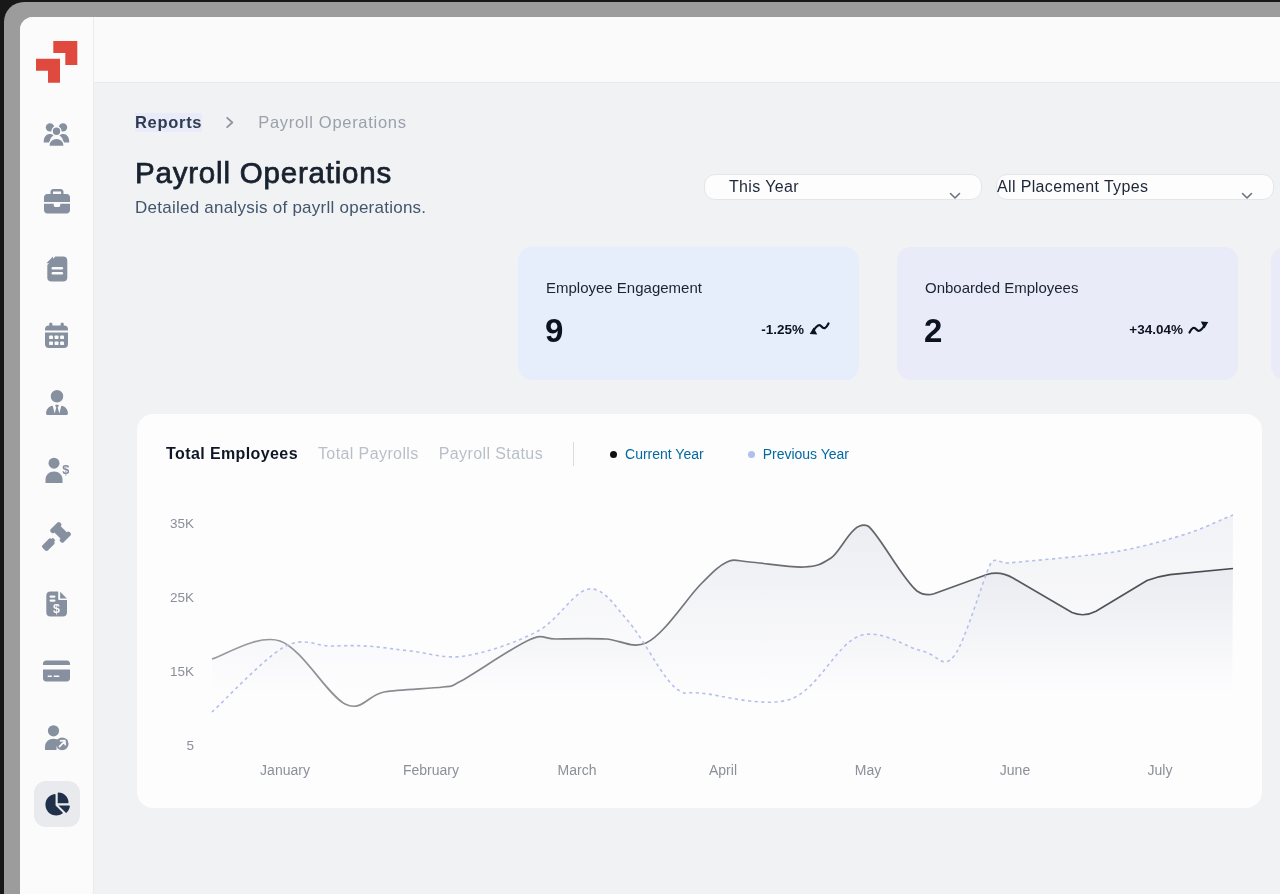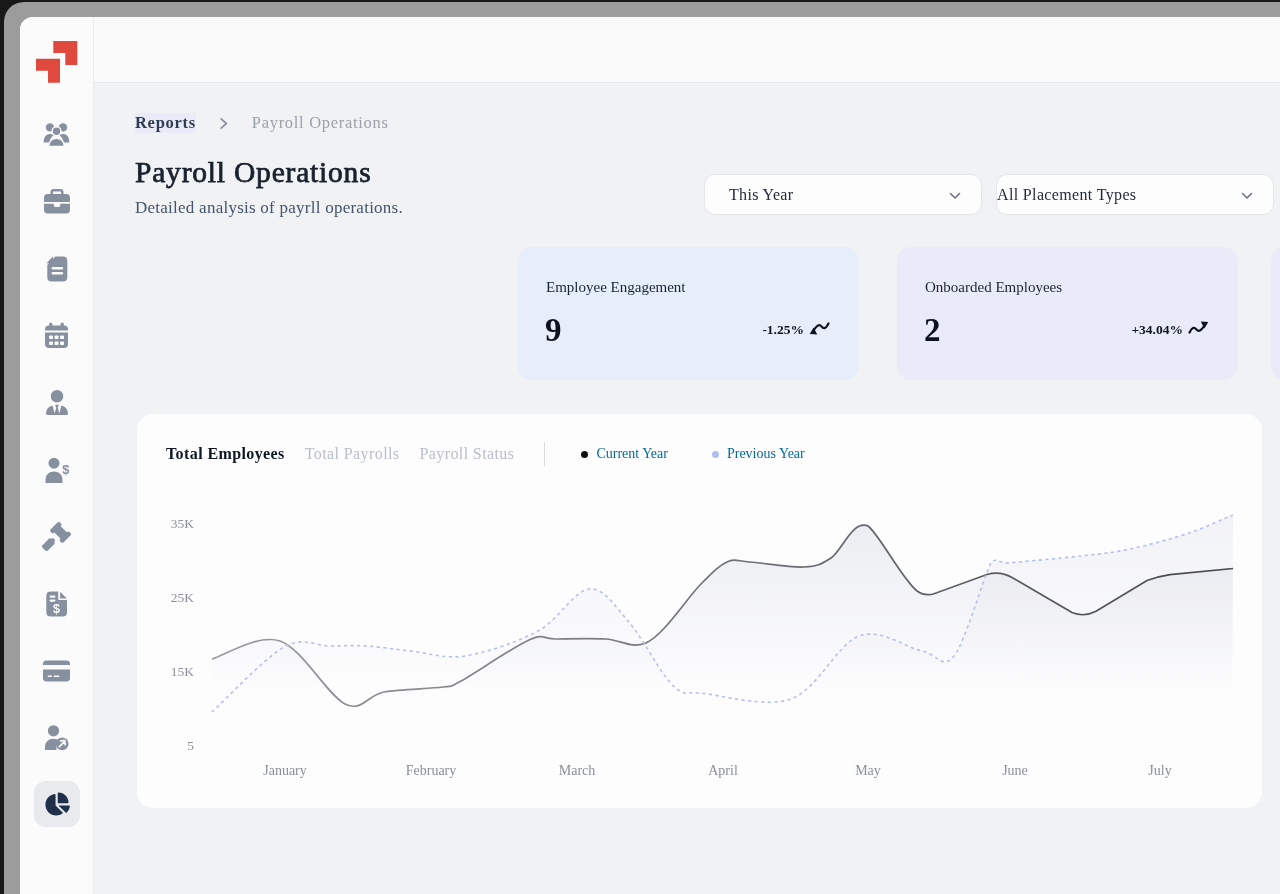--- a/index.html
+++ b/index.html
@@ -8,28 +8,28 @@
 .frame { position:absolute; left:4px; top:2px; width:1276px; height:892px; background:#9c9c9c; border-top-left-radius:20px; }
 .window { position:absolute; left:20px; top:17px; width:1260px; height:877px; background:#fafafa; border-top-left-radius:13px; overflow:hidden; }
 
 .sidebar { position:absolute; left:0; top:0; width:74px; height:877px; background:#fbfbfc; border-right:1px solid #ececef; }
 .logo { position:absolute; left:16px; top:24px; }
 .nav { position:absolute; left:0; top:84px; width:73px; }
 .nav-item { width:73px; height:67px; display:flex; align-items:center; justify-content:center; }
 .nav-item svg { display:block; }
 .nav-active { width:46px; height:46px; background:#e8eaee; border-radius:12px; display:flex; align-items:center; justify-content:center; margin:10px auto; }
 
-.main { position:absolute; left:74px; top:0; width:1186px; height:877px; background:#f1f2f4;font-family:Liberation Serif, serif; }
+.main { position:absolute; left:74px; top:0; width:1186px; height:877px; background:#f1f2f4; }
 .topband { position:absolute; left:0; top:0; width:1186px; height:66px; background:#fafafa; border-bottom:1px solid #e7e9ec; }
 .crumbs { position:absolute; left:41px; top:96px; font-size:16.5px; letter-spacing:0.7px; color:#9aa1ac; display:flex; align-items:center; gap:24px;}
 .crumbs .c1 { color:#2e3c51; font-weight:700; }
 .h1 { position:absolute; left:41px; top:139px; font-size:29.5px; font-weight:400; -webkit-text-stroke:0.75px #18222f; color:#18222f; letter-spacing:0.8px; }
 .sub { position:absolute; left:41px; top:181px; font-size:17px; letter-spacing:0.25px; color:#43556c; }
 
-.dd { position:absolute; height:41px; background:#fdfdfe; border:1px solid #e3e5e9; border-radius:11px; display:flex; align-items:center; font-size:16px; letter-spacing:0.35px; color:#1d2737; font-weight:500; }
+.dd { position:absolute; height:26px; background:#fdfdfe; border:1px solid #e3e5e9; border-radius:11px; display:flex; align-items:center; font-size:16px; letter-spacing:0.35px; color:#1d2737; font-weight:500; }
 .dd1 { left:610px; top:157px; width:278px; padding-left:24px; }
 .dd2 { left:902px; top:157px; width:278px; }
 .dd .chev { position:absolute; right:20px; top:17px; }
 
 .card { position:absolute; top:230px; width:341px; height:133px; border-radius:14px; }
 .card .t { position:absolute; left:28px; top:32px; font-size:15px; color:#1a2433; }
 .card .n { position:absolute; left:27px; top:65px; font-size:33px; font-weight:700; color:#0c1320; }
 .card .p { position:absolute; right:55px; top:75px; font-size:13.5px; font-weight:700; color:#0c1320; }
 .card .tr { position:absolute; right:29px; top:74px; }
 .c1 { left:44px; background:#eaebf8; }

